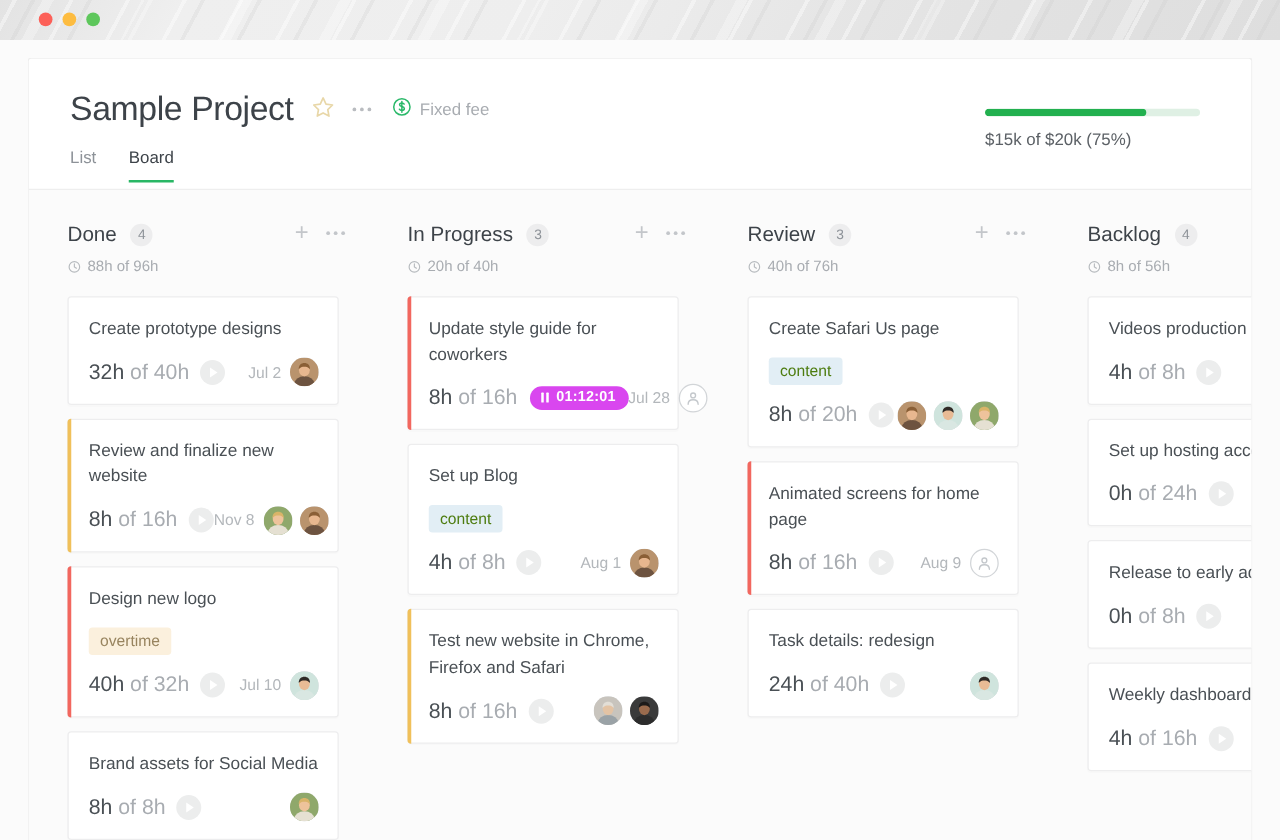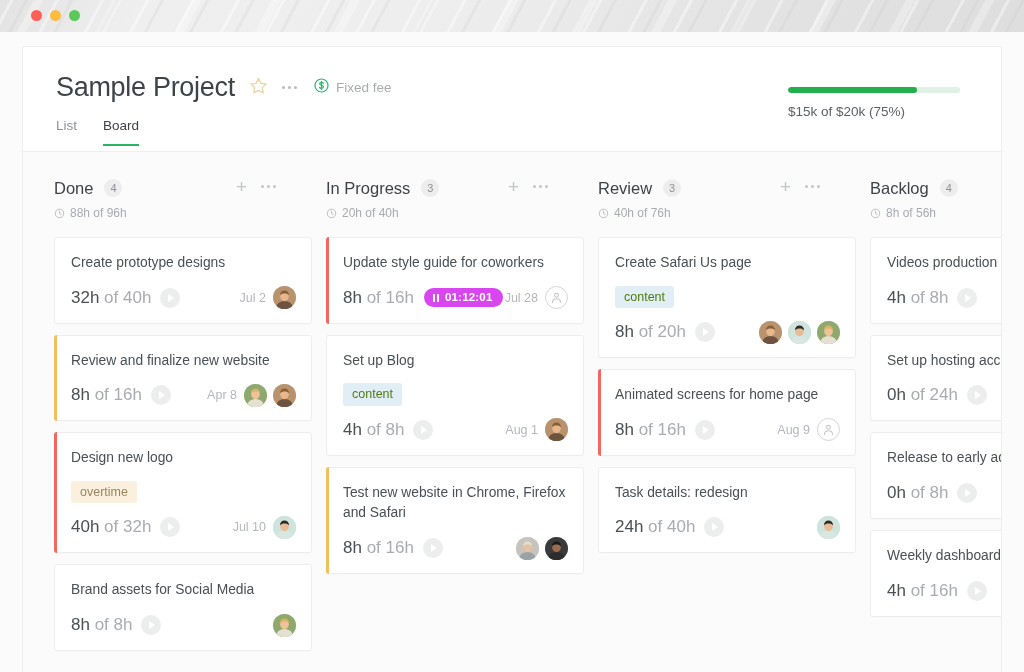--- a/index.html
+++ b/index.html
@@ -119,21 +119,21 @@
   }
   .plus-icon { color: #c3c6ca; font-size: 19px; line-height: 1; cursor: pointer; font-weight: 300; }
   .col-dots { display: flex; gap: 3px; align-items: center; cursor: pointer; }
   .col-dots i { width: 3px; height: 3px; border-radius: 50%; background: #c3c6ca; display: block; }
   .col-hours { margin-top: 9px; display: flex; align-items: center; gap: 5px; font-size: 12px; color: #a8acb1; }
 
   .cards { margin-top: 17px; padding: 0 0 0 31px; }
 
   
   .card {
-    position: relative; width: 258px; background: #ffffff;
+    position: relative; width: 217px; background: #ffffff;
     border: 1px solid #ededee; border-radius: 3px;
     margin-bottom: 11px; padding: 15px 15px 13px 16px;
     box-shadow: 0 1px 1px rgba(0,0,0,0.015);
   }
   .card .accent {
     position: absolute; left: -1px; top: -1px; bottom: -1px; width: 3px;
     border-radius: 3px 0 0 3px;
   }
   .card-title {
     font-size: 13.8px; color: #4a5055; line-height: 1.5; margin-bottom: 12px;
@@ -292,21 +292,21 @@
           </div>
           <div class="card">
             <div class="accent" style="background: rgb(240, 192, 90);"></div>
             <div class="card-title">Review and finalize new website</div>
             <div class="card-foot">
               <div class="hours"><span>8h</span><span class="of"> of 16h</span></div>
               <div class="play-btn">
                 <span class="tri"></span>
               </div>
               <div class="foot-right">
-                <div class="due">Apr 8</div>
+                <div class="due">Nov 8</div>
                 <div class="avatars">
                   <div class="avatar">
                     <svg viewBox="0 0 24 24">
                       <rect width="24" height="24" fill="#8fa86b"></rect>
                       <ellipse cx="12" cy="22" rx="8.4" ry="6.4" fill="#e5e0d2"></ellipse>
                       <ellipse cx="12" cy="10.6" rx="4.5" ry="5.2" fill="#eec39b"></ellipse>
                       <path d="M7.3 9.6c0-3.3 2-5 4.7-5s4.7 1.7 4.7 5c0 .6-.9-1.9-4.7-1.9S7.3 10.2 7.3 9.6z" fill="#d9b468"></path>
                     </svg>
                   </div>
                   <div class="avatar">

